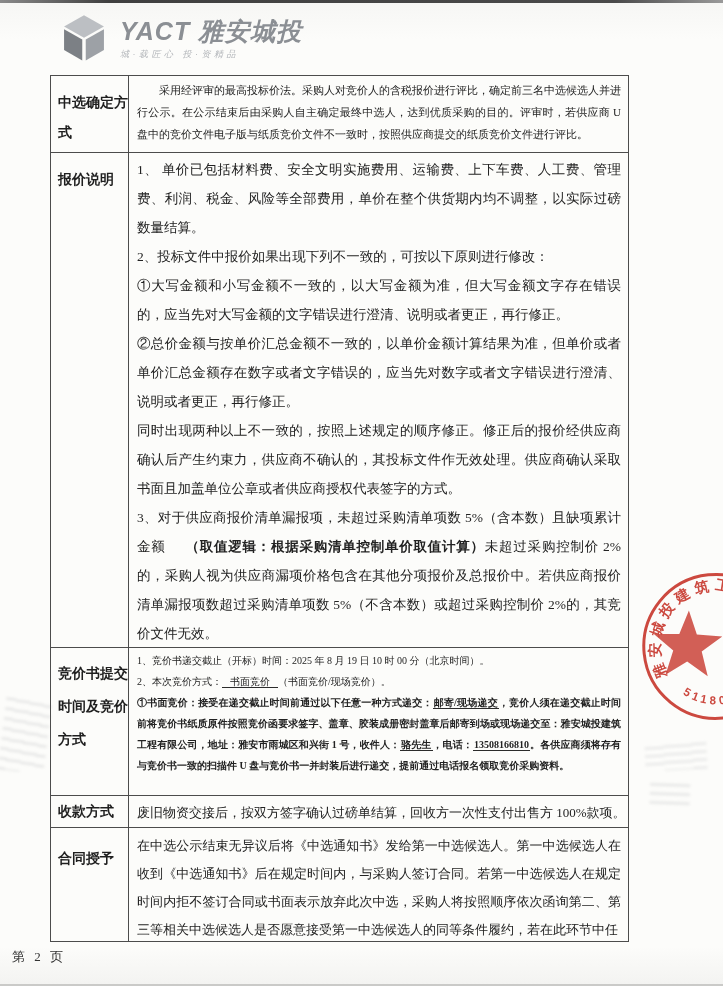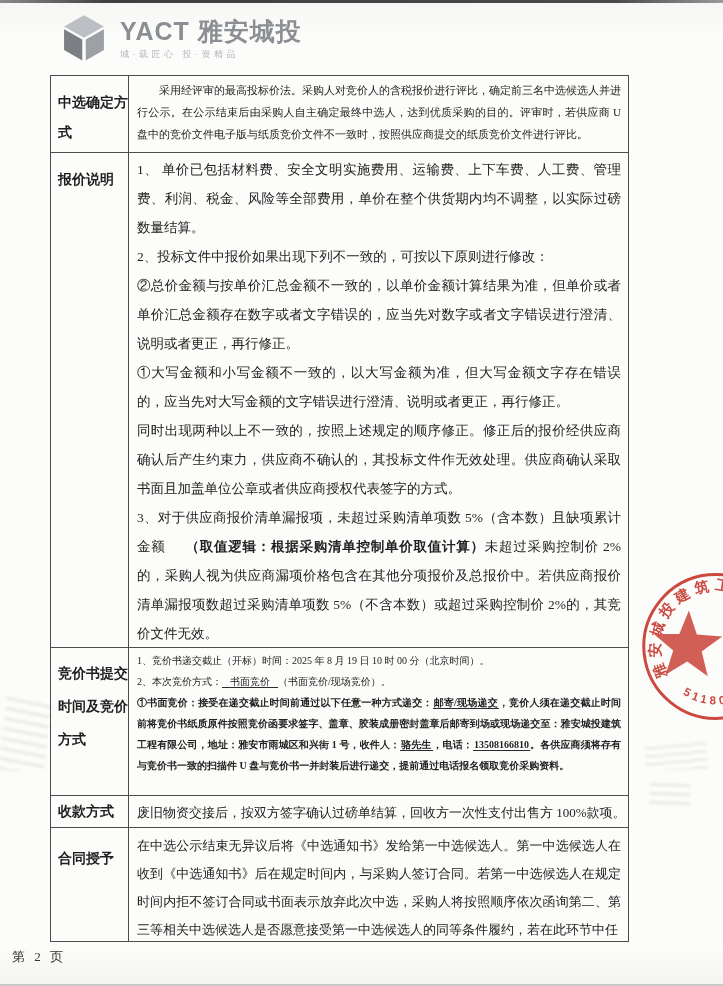--- a/index.html
+++ b/index.html
@@ -11,21 +11,21 @@
   .page{
     position:relative;width:723px;height:986px;overflow:hidden;
     background:linear-gradient(180deg,#f6f6f4 0%,#fcfcfa 4%,#fcfcfa 96%,#f3f3f1 100%);
     color:#2b2b2b;
   }
   .scan-edge-top{position:absolute;top:0;left:0;width:723px;height:3px;
     background:linear-gradient(90deg,#8a8a8a,#3f3f3f 15%,#4a4a4a 85%,#9a9a9a);}
   .scan-edge-bottom{position:absolute;bottom:0;left:0;width:723px;height:2px;background:#a8a8a6;opacity:.55;}
 
   
-  .logo{position:absolute;left:58px;top:11px;display:flex;align-items:flex-start;}
+  .logo{position:absolute;left:58px;top:11px;display:flex;align-items:flex-start;font-style:italic;}
   .logo-cube{width:52px;height:52px;}
   .logo-text{margin-left:10px;padding-top:7px;}
   .brand{font-family:"Liberation Sans","DejaVu Sans",sans-serif;font-size:25px;font-weight:bold;
     color:#8b8f94;letter-spacing:1px;line-height:26px;}
   .tagline{font-family:"Liberation Sans","DejaVu Sans",sans-serif;font-size:9px;color:#b3b6ba;
     letter-spacing:3.5px;margin-top:4px;}
 
   
   .doc-table{position:absolute;left:50px;top:75px;width:577px;border:1.5px solid #4c4c4c;
     background:transparent;}
@@ -93,22 +93,22 @@
       <div class="cell">
         <p>采用经评审的最高投标价法。采购人对竞价人的含税报价进行评比，确定前三名中选候选人并进行公示。在公示结束后由采购人自主确定最终中选人，达到优质采购的目的。评审时，若供应商 U 盘中的竞价文件电子版与纸质竞价文件不一致时，按照供应商提交的纸质竞价文件进行评比。</p>
       </div>
     </div>
 
     <div class="trow r2">
       <div class="lbl">报价说明</div>
       <div class="cell">
         <p>1、 单价已包括材料费、安全文明实施费用、运输费、上下车费、人工费、管理费、利润、税金、风险等全部费用，单价在整个供货期内均不调整，以实际过磅数量结算。</p>
         <p>2、投标文件中报价如果出现下列不一致的，可按以下原则进行修改：</p>
+        <p>①大写金额和小写金额不一致的，以大写金额为准，但大写金额文字存在错误的，应当先对大写金额的文字错误进行澄清、说明或者更正，再行修正。</p>
         <p>②总价金额与按单价汇总金额不一致的，以单价金额计算结果为准，但单价或者单价汇总金额存在数字或者文字错误的，应当先对数字或者文字错误进行澄清、说明或者更正，再行修正。</p>
-        <p>①大写金额和小写金额不一致的，以大写金额为准，但大写金额文字存在错误的，应当先对大写金额的文字错误进行澄清、说明或者更正，再行修正。</p>
         <p>同时出现两种以上不一致的，按照上述规定的顺序修正。修正后的报价经供应商确认后产生约束力，供应商不确认的，其投标文件作无效处理。供应商确认采取书面且加盖单位公章或者供应商授权代表签字的方式。</p>
         <p><span>3、对于供应商报价清单漏报项，未超过采购清单项数 5%（含本数）且缺项累计金额</span><span class="b">（取值逻辑：根据采购清单控制单价取值计算）</span><span>未超过采购控制价 2%的，采购人视为供应商漏项价格包含在其他分项报价及总报价中。若供应商报价清单漏报项数超过采购清单项数 5%（不含本数）或超过采购控制价 2%的，其竞价文件无效。</span></p>
       </div>
     </div>
 
     <div class="trow r3">
       <div class="lbl">竞价书提交时间及竞价方式</div>
       <div class="cell">
         <p>1、竞价书递交截止（开标）时间：2025 年 8 月 19 日 10 时 00 分（北京时间）。</p>
         <p><span>2、本次竞价方式：</span><span class="u">书面竞价</span><span>（书面竞价/现场竞价）。</span></p>

